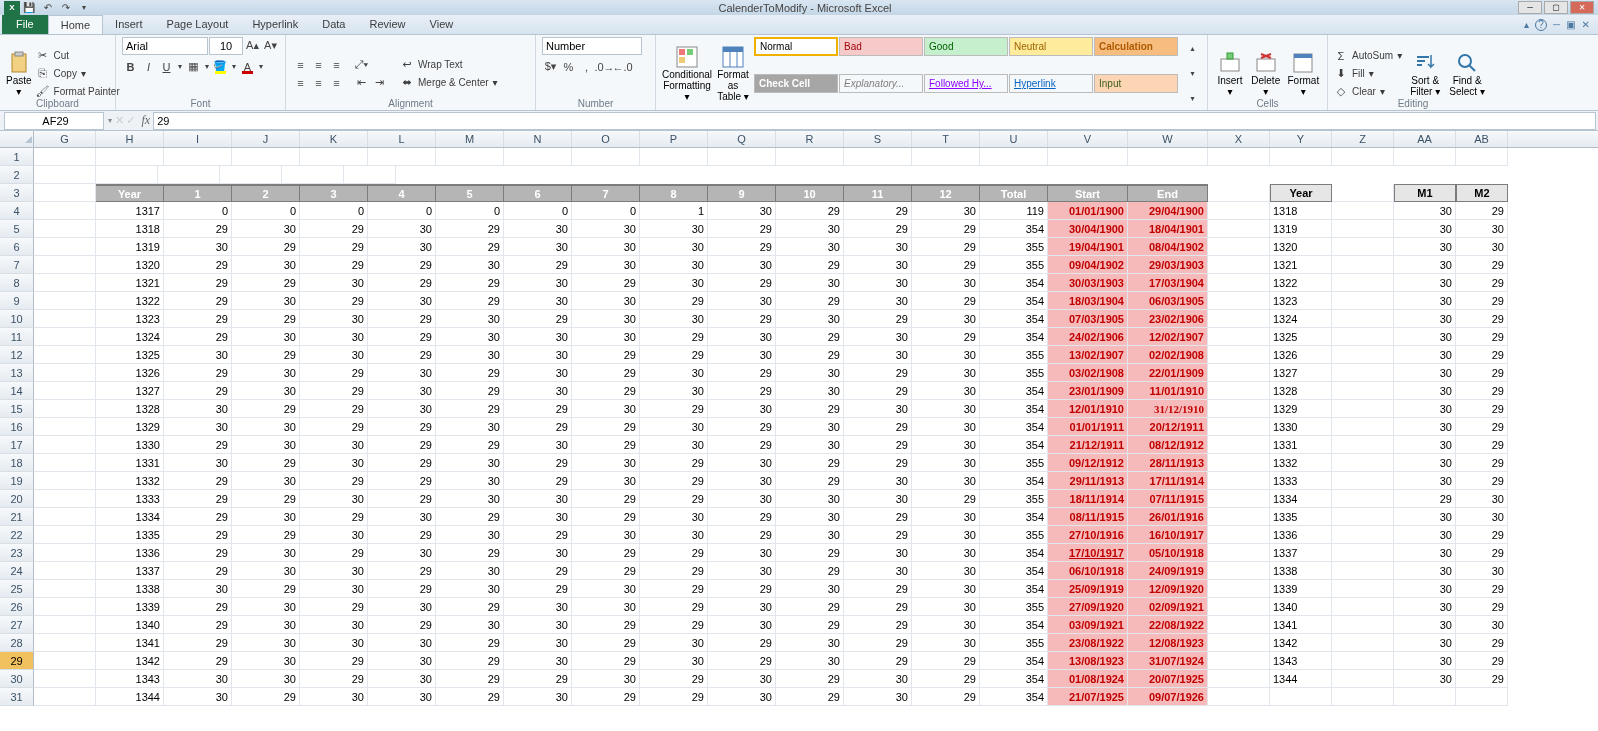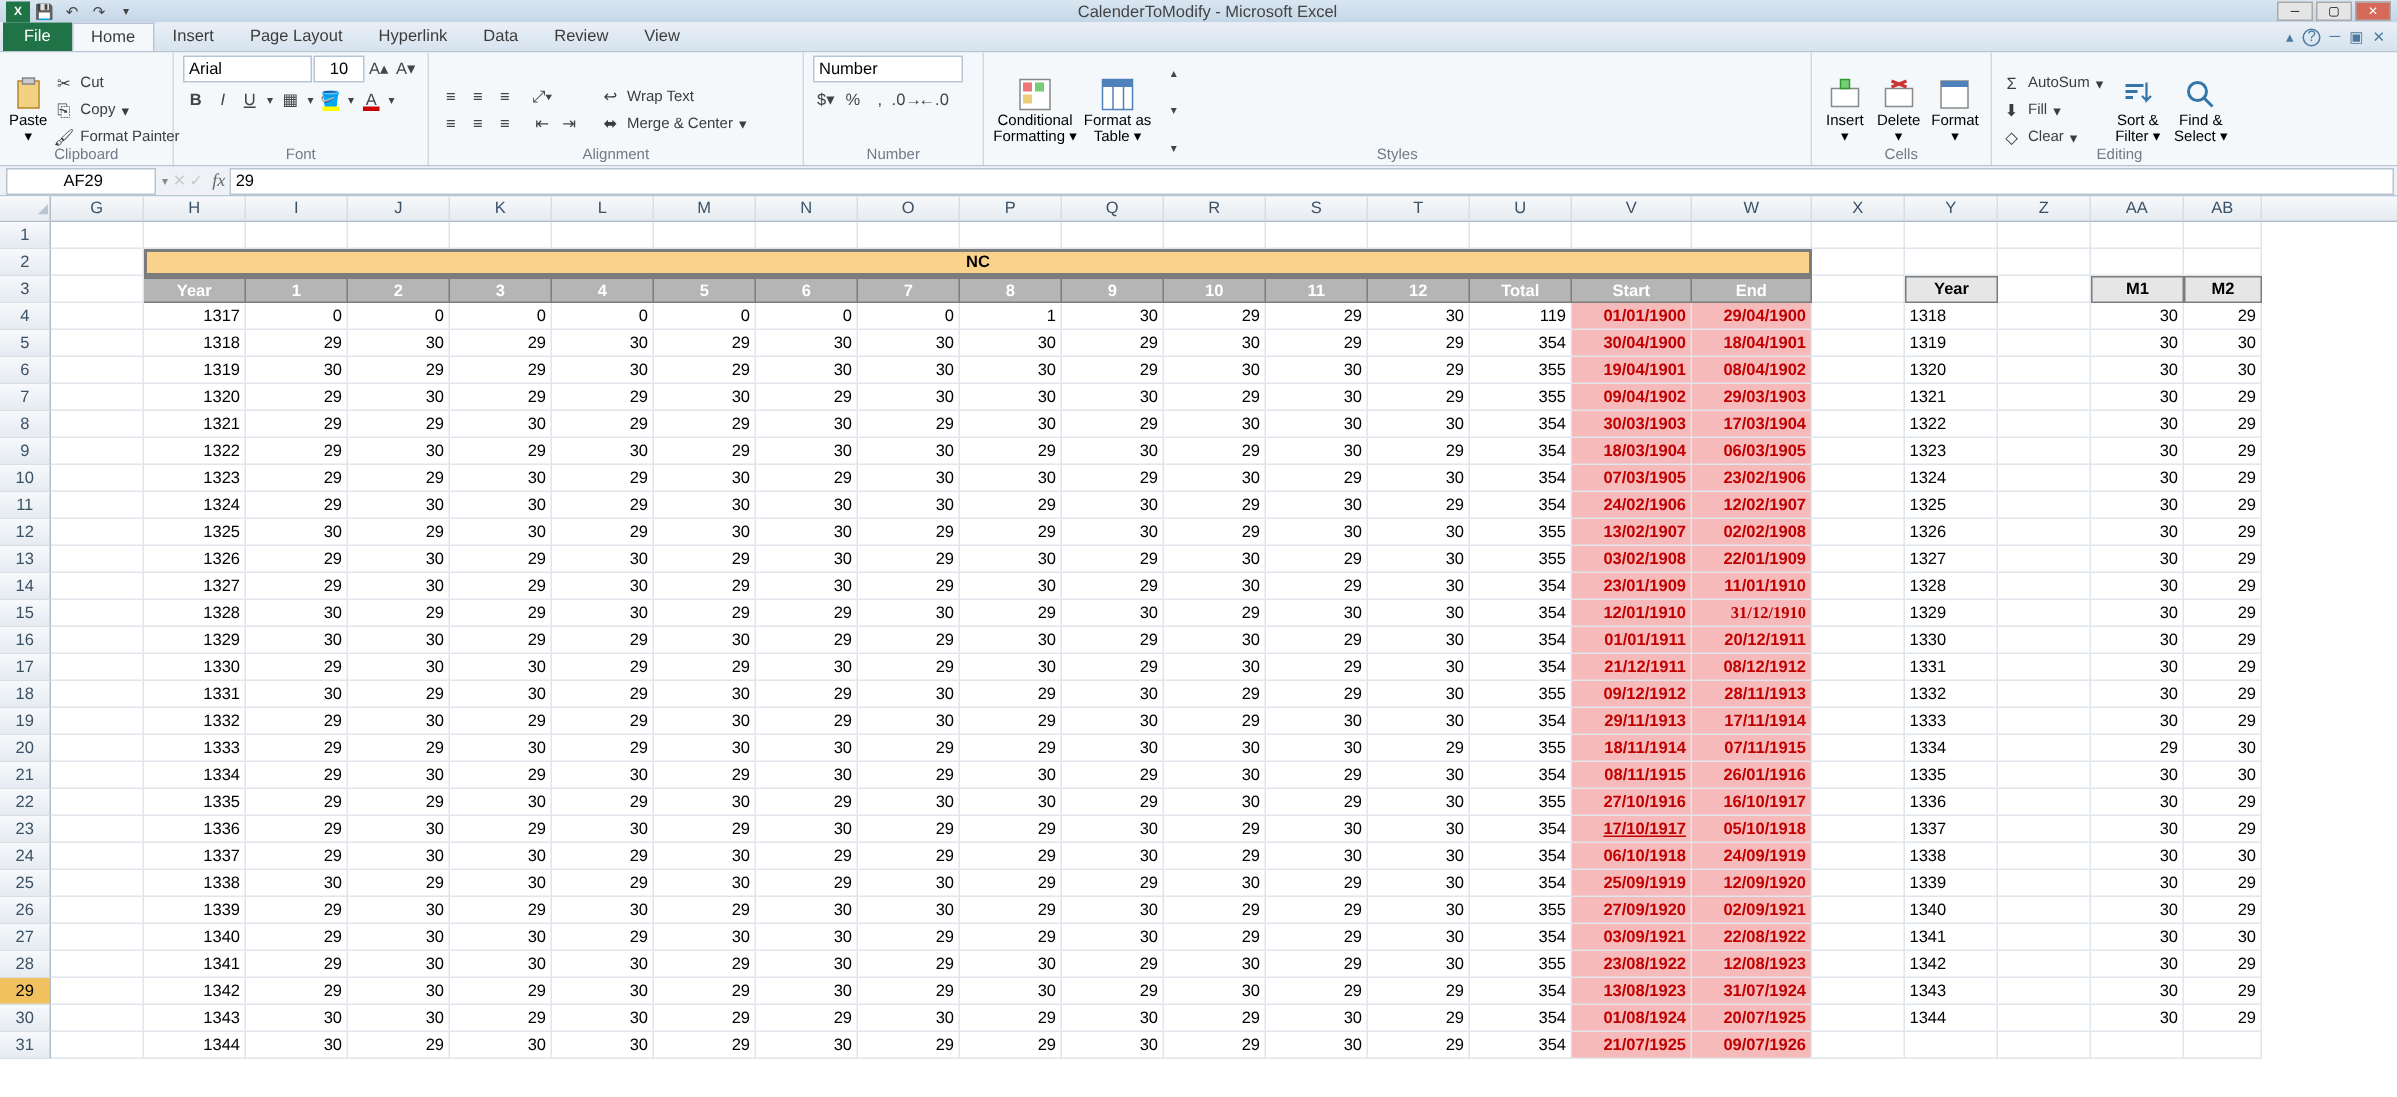--- a/index.html
+++ b/index.html
@@ -232,27 +232,38 @@
       </div>
       <div class="big-btn" style="width:46px;">
         <div class="ico"><svg viewBox="0 0 24 24">
               <rect x="2" y="2" width="20" height="20" fill="#fff" stroke="#4f81bd"></rect>
               <rect x="2" y="2" width="20" height="5" fill="#4f81bd"></rect>
               <line x1="9" y1="2" x2="9" y2="22" stroke="#4f81bd"></line>
               <line x1="16" y1="2" x2="16" y2="22" stroke="#4f81bd"></line>
             </svg></div>
         <div class="lbl"><span>Format as Table</span> ▾</div>
       </div>
+      <div class="style-grid">
+        <div class="style-cell sc-normal">Normal</div>
+        <div class="style-cell sc-bad">Bad</div>
+        <div class="style-cell sc-good">Good</div>
+        <div class="style-cell sc-neutral">Neutral</div>
+        <div class="style-cell sc-calc">Calculation</div>
+        <div class="style-cell sc-check">Check Cell</div>
+        <div class="style-cell sc-expl">Explanatory...</div>
+        <div class="style-cell sc-follow">Followed Hy...</div>
+        <div class="style-cell sc-hyper">Hyperlink</div>
+        <div class="style-cell sc-input">Input</div>
+      </div>
       <div class="stack" style="justify-content:space-around;margin-left:2px;">
         <span class="tbtn" style="font-size:8px;">▴</span>
         <span class="tbtn" style="font-size:8px;">▾</span>
         <span class="tbtn" style="font-size:8px;">▾</span>
       </div>
     </div>
-    <div class="group-label">Styles</div>
   </div>
 
   <div class="group" style="width:120px;">
     <div class="group-body">
       <div class="big-btn" style="width:36px;">
         <div class="ico"><svg viewBox="0 0 24 24">
               <rect x="3" y="8" width="18" height="12" fill="#fff" stroke="#888"></rect>
               <rect x="9" y="2" width="6" height="6" fill="#7c7" stroke="#393"></rect>
             </svg></div>
         <div class="lbl"><span>Insert</span><br>▾</div>
@@ -400,21 +411,20 @@
           <div class="cell" style="width: 80px;"></div>
           <div class="cell" style="width: 80px;"></div>
           <div class="cell" style="width: 62px;"></div>
           <div class="cell" style="width: 62px;"></div>
           <div class="cell" style="width: 62px;"></div>
           <div class="cell" style="width: 62px;"></div>
           <div class="cell" style="width: 52px;"></div>
         </div>
         <div class="cell-row">
           <div class="cell" style="width: 62px;"></div>
-          <div class="cell nc-head" style="width: 1112px;">NC</div>
           <div class="cell" style="width: 62px;"></div>
           <div class="cell" style="width: 62px;"></div>
           <div class="cell" style="width: 62px;"></div>
           <div class="cell" style="width: 62px;"></div>
           <div class="cell" style="width: 52px;"></div>
         </div>
         <div class="cell-row">
           <div class="cell" style="width: 62px;"></div>
           <div class="cell tbl-h" style="width: 68px;">Year</div>
           <div class="cell tbl-h" style="width: 68px;">1</div>

